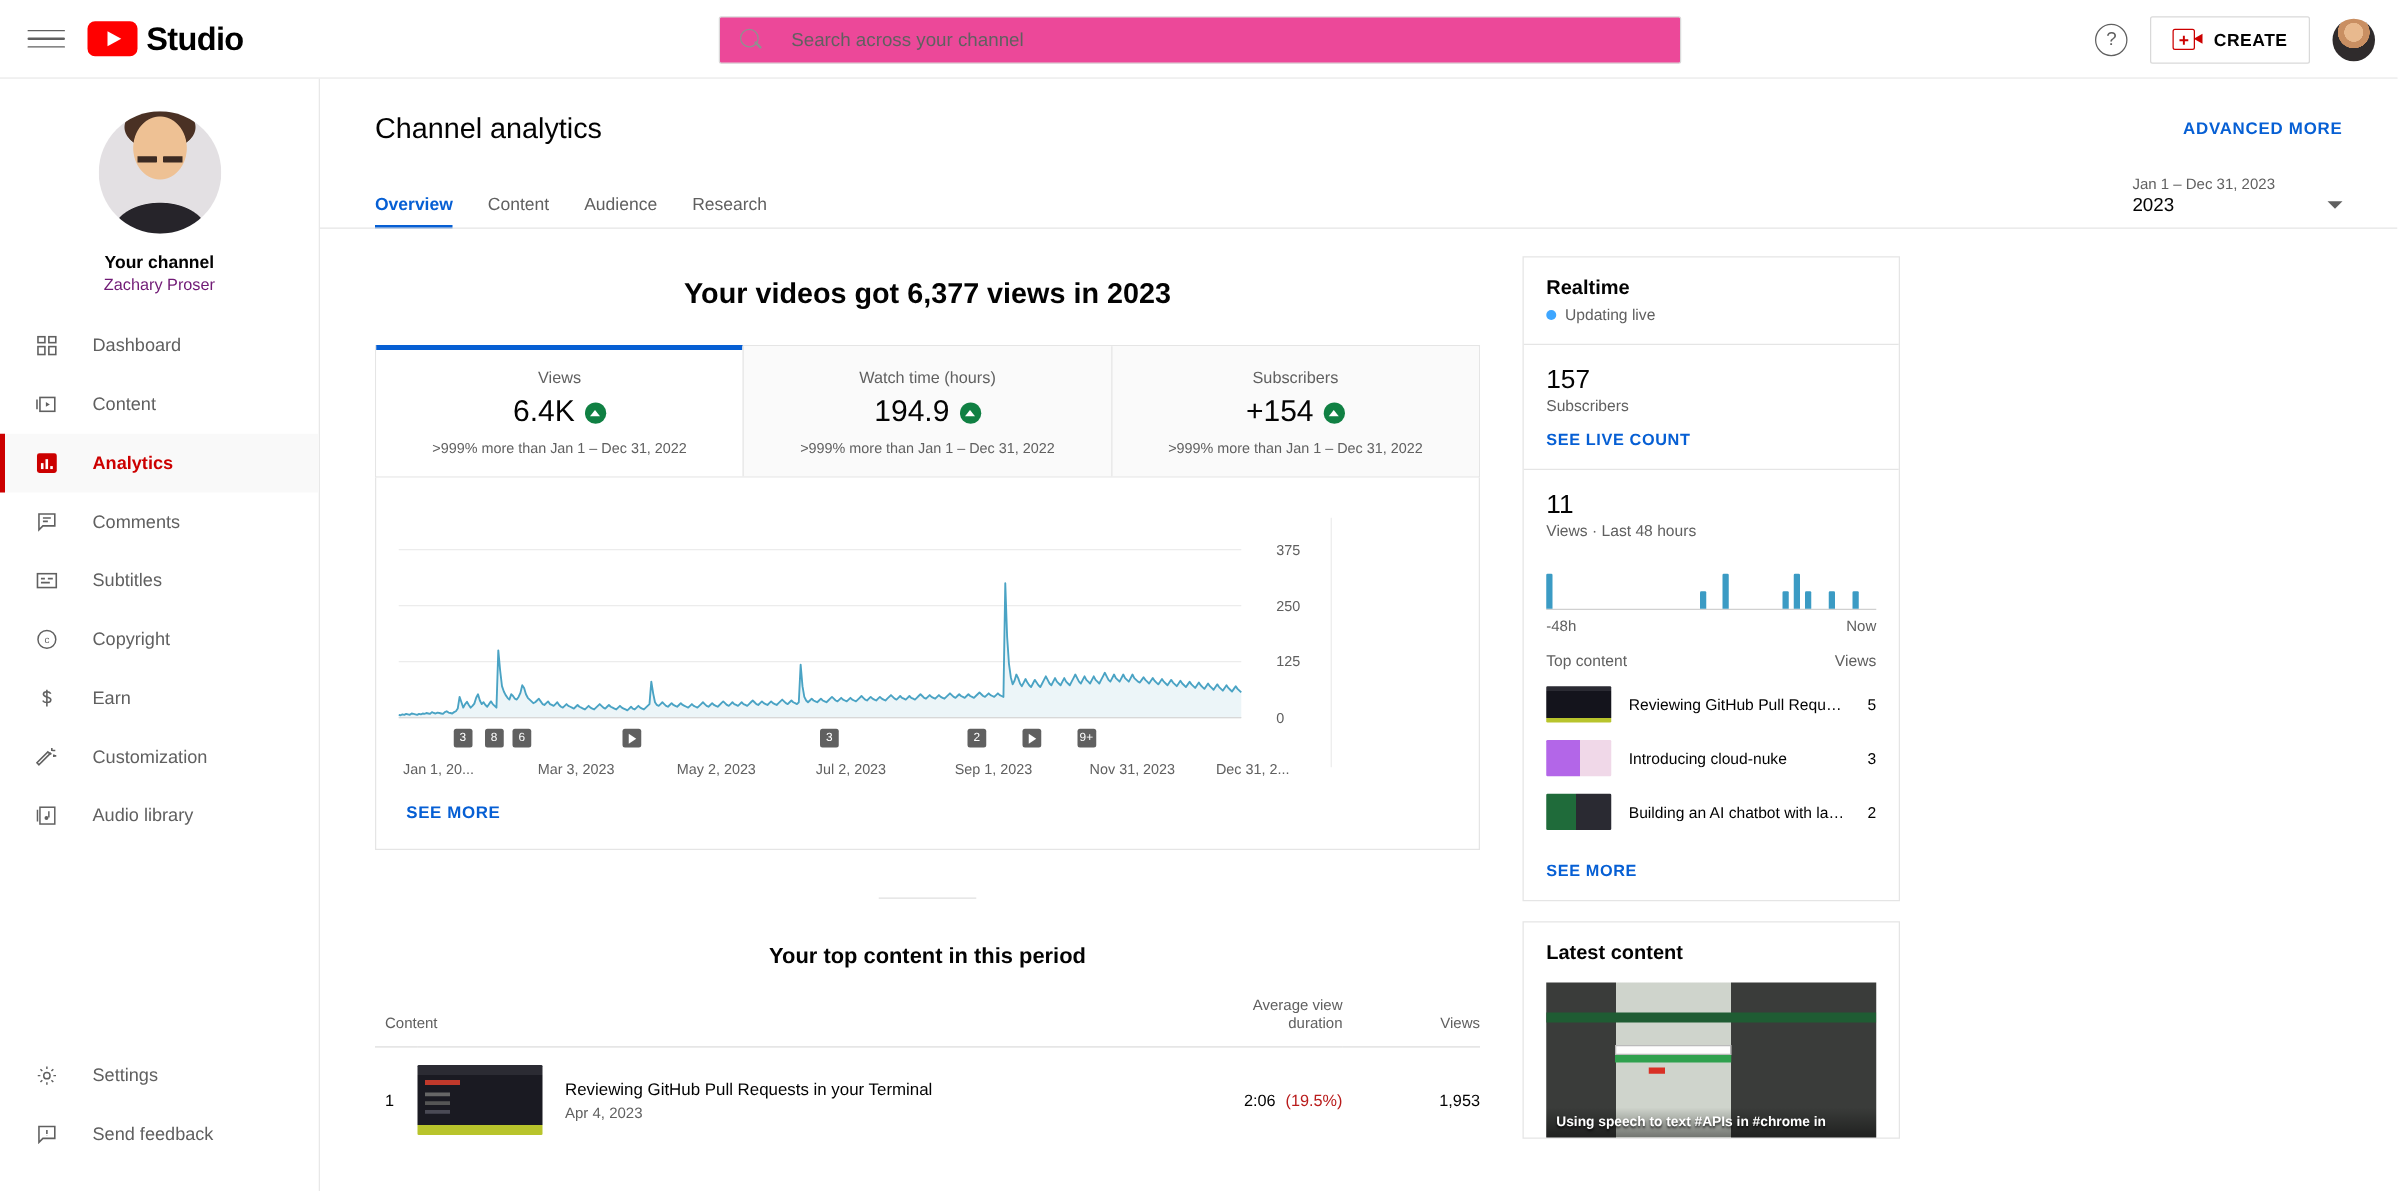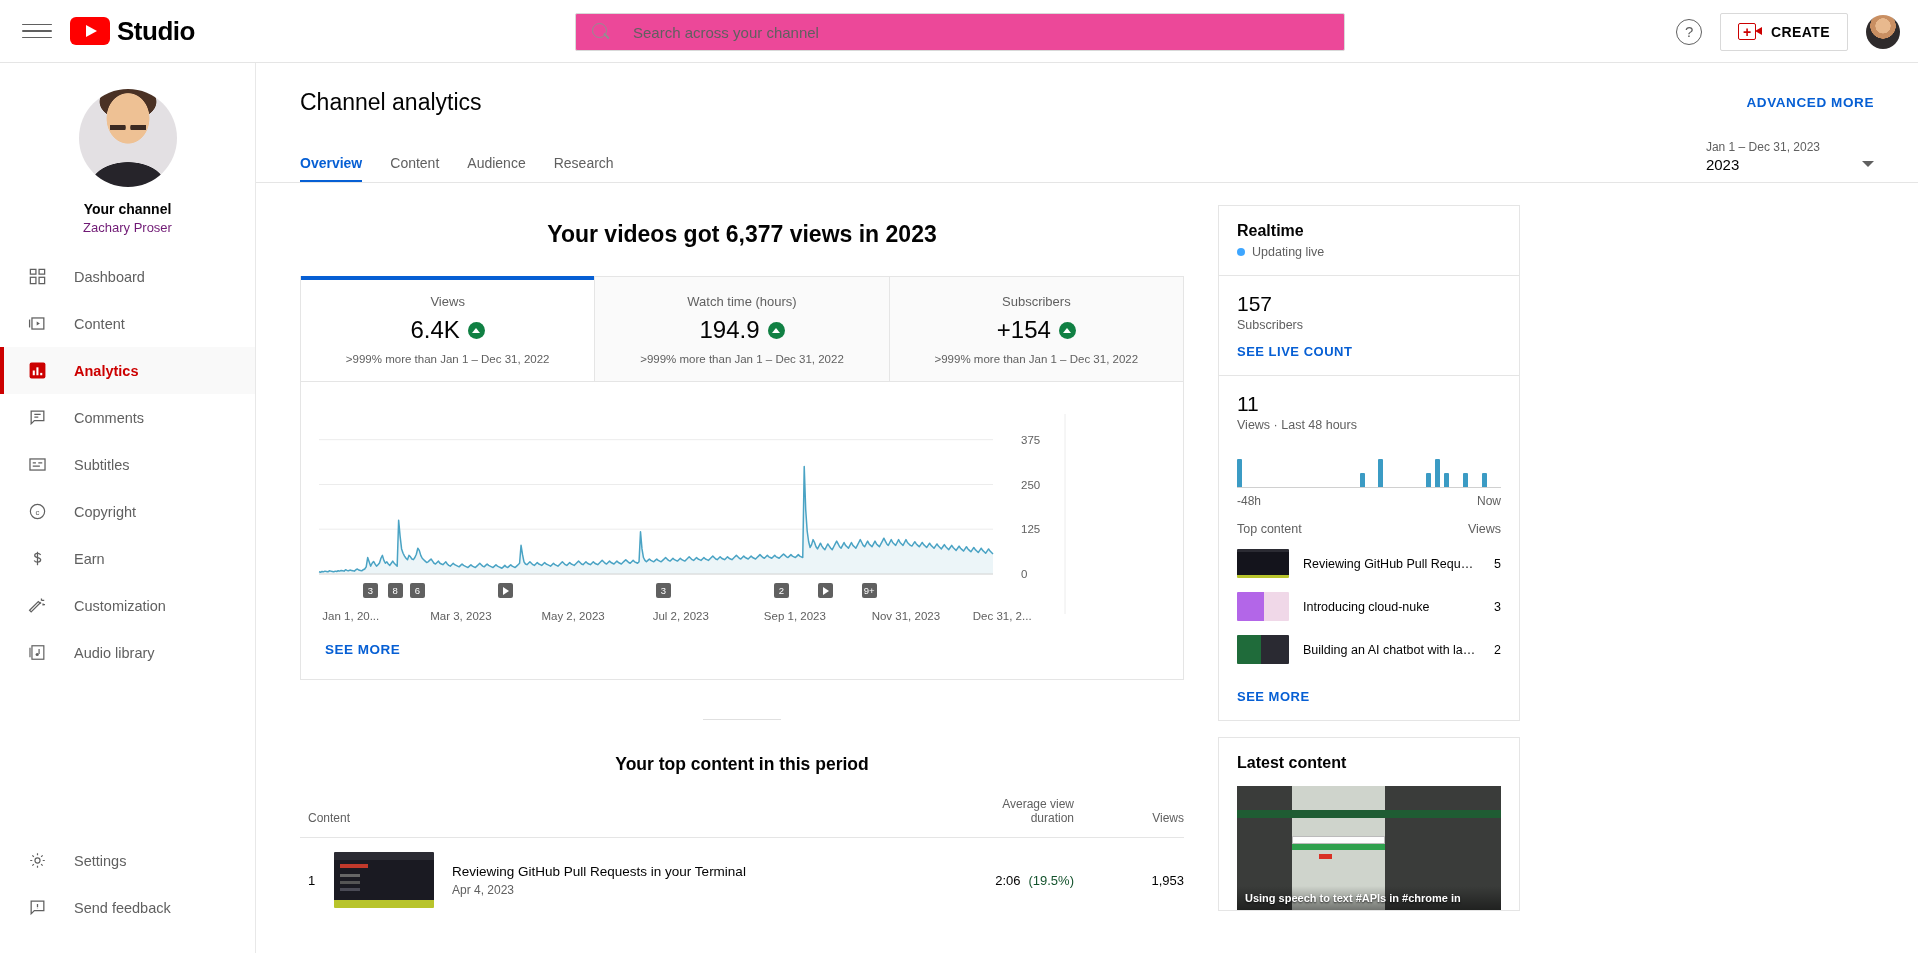--- a/index.html
+++ b/index.html
@@ -235,21 +235,21 @@
     content:''; position:absolute; left:6px; top:12px; width:28px; height:4px; background:#c0392b;
   }
   .tc-thumb::after {
     content:''; position:absolute; left:6px; top:22px; width:20px; height:3px;
     box-shadow: 0 7px 0 #555, 0 14px 0 #4a4a55, 40px 0 0 -2px #6a6a75, 40px 7px 0 -2px #6a6a75;
     background:#666;
   }
   .tc-title { font-size: 13.5px; color: #030303; }
   .tc-date { font-size: 12px; color: #606060; margin-top: 4px; }
   .avd-wrap { display:flex; justify-content:flex-end; gap: 8px; }
-  .avd-pct { color: #14532d; }
+  .avd-pct { color: #b91c1c; }
 
   
   .rcard { border: 1px solid #e5e5e5; background: #fff; margin-bottom: 16px; }
   .rcard-pad { padding: 16px 18px; }
   .rcard-title { font-size: 16px; font-weight: 700; color: #030303; }
   #updating-live { display:flex; align-items:center; gap: 7px; margin-top: 5px; }
   #live-dot { width: 8px; height: 8px; border-radius: 50%; background: #3ea6ff; }
   #updating-live .ul-text { font-size: 12.5px; color: #606060; }
   .rdivider { height: 1px; background: #e5e5e5; margin: 0; }
   .big-num { font-size: 21px; color: #030303; }

